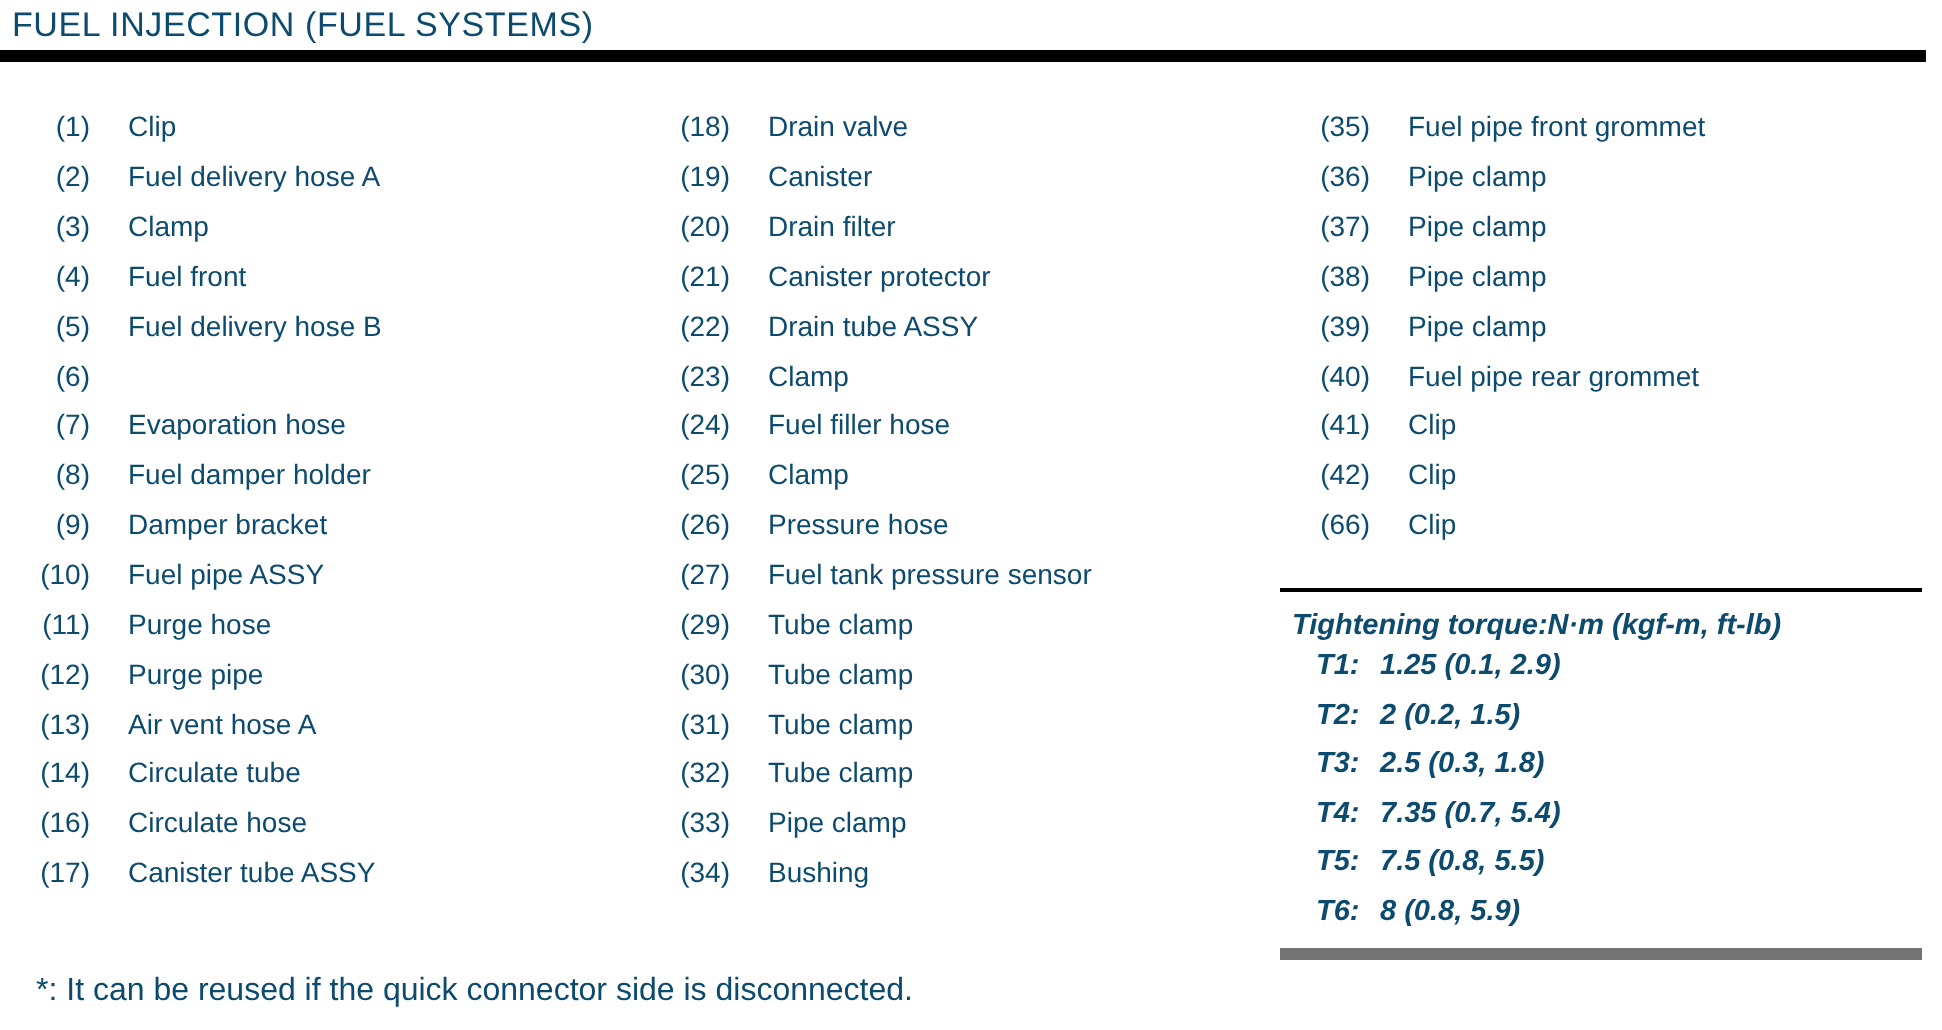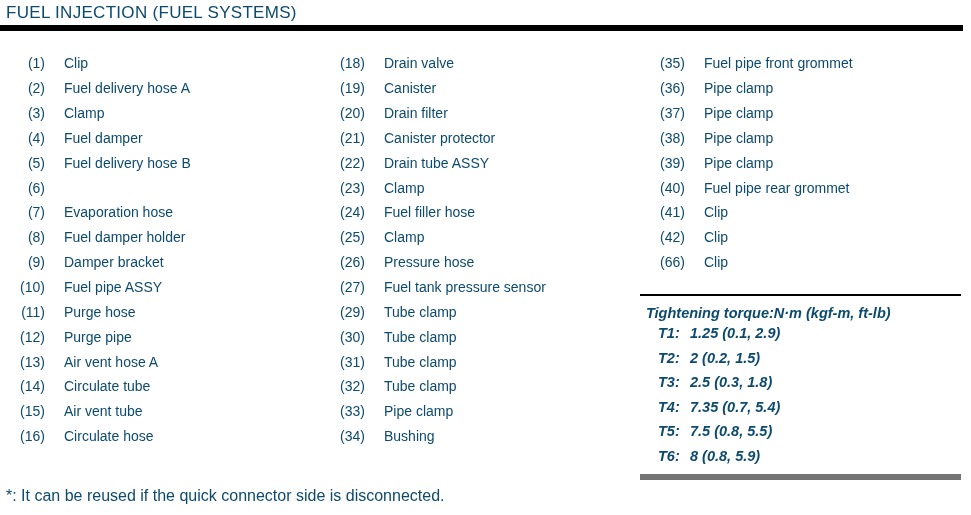--- a/index.html
+++ b/index.html
@@ -45,21 +45,21 @@
     height:25px; display:flex; align-items:center;
     padding-left:6px; white-space:nowrap;
   }
   .t-row {
     height:24.6px; display:flex; align-items:flex-start;
     padding-left:18px;
   }
   .t-id { width:26px; flex:none; }
   .t-val { margin-left:6px; white-space:nowrap; }
   .footnote {
-    position:absolute; left:6px; top:487px;
+    position:absolute; left:18px; top:487px;
     font-size:16px; white-space:nowrap;
   }
 </style>
 </head>
 <body>
 
 <div class="page">
 
   <div class="title">FUEL INJECTION (FUEL SYSTEMS)</div>
   <div class="title-rule"></div>
@@ -72,21 +72,21 @@
     <div class="row">
         <span class="num">(2)</span>
         <span class="lbl">Fuel delivery hose A</span>
       </div>
     <div class="row">
         <span class="num">(3)</span>
         <span class="lbl">Clamp</span>
       </div>
     <div class="row">
         <span class="num">(4)</span>
-        <span class="lbl">Fuel damper</span>
+        <span class="lbl">Fuel front</span>
       </div>
     <div class="row">
         <span class="num">(5)</span>
         <span class="lbl">Fuel delivery hose B</span>
       </div>
     <div class="row">
         <span class="num">(6)</span>
       </div>
     <div class="row">
         <span class="num">(7)</span>
@@ -114,27 +114,27 @@
       </div>
     <div class="row">
         <span class="num">(13)</span>
         <span class="lbl">Air vent hose A</span>
       </div>
     <div class="row">
         <span class="num">(14)</span>
         <span class="lbl">Circulate tube</span>
       </div>
     <div class="row">
-        <span class="num">(15)</span>
-        <span class="lbl">Air vent tube</span>
-      </div>
-    <div class="row">
         <span class="num">(16)</span>
         <span class="lbl">Circulate hose</span>
       </div>
+    <div class="row">
+        <span class="num">(17)</span>
+        <span class="lbl">Canister tube ASSY</span>
+      </div>
   </div>
 
   <div class="col col2">
     <div class="row">
         <span class="num">(18)</span>
         <span class="lbl">Drain valve</span>
       </div>
     <div class="row">
         <span class="num">(19)</span>
         <span class="lbl">Canister</span>

